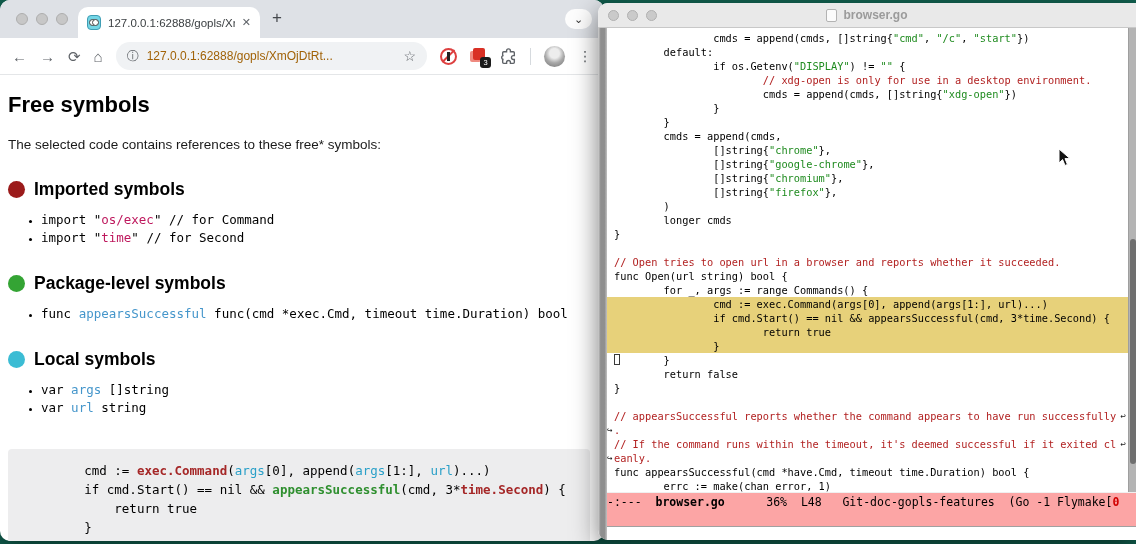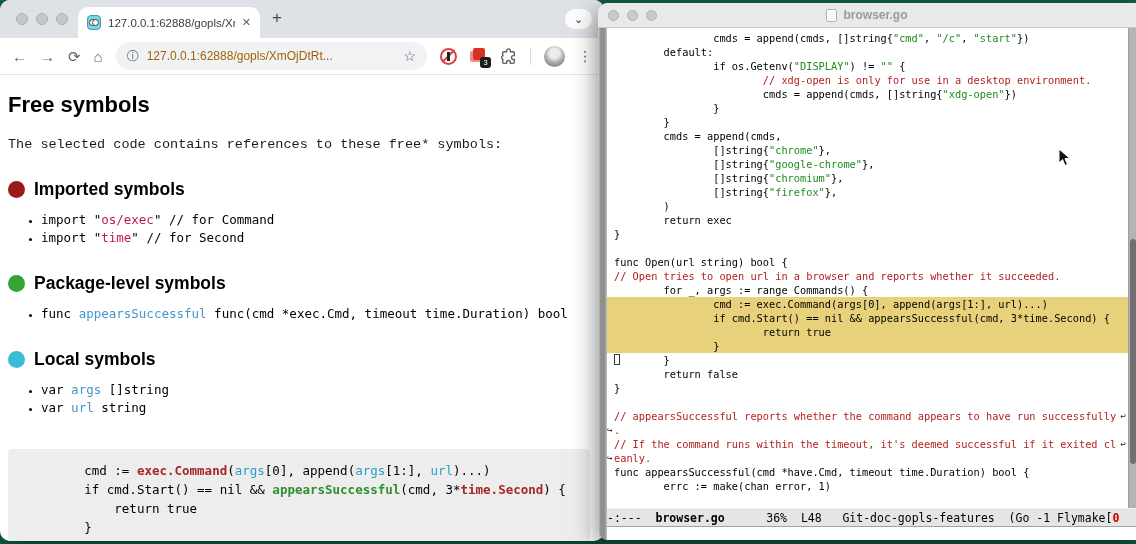--- a/index.html
+++ b/index.html
@@ -45,21 +45,21 @@
   .sess .badge { position:absolute; right:-4px; bottom:-4px; background:#1b1b1b; color:#fff; font-size:7.5px;
     width:11px; height:11px; border-radius:3px; display:flex; align-items:center; justify-content:center; }
   .puzzle { flex:none; }
   .sep { width:1px; height:17px; background:#d6dade; flex:none; }
   .avatar { width:21px; height:21px; border-radius:50%; flex:none;
     background:radial-gradient(circle at 50% 35%, #ededed 0 28%, #a9a9a9 55%, #6f6f6f 100%); }
   .kebab { font-size:14px; color:#5f6368; flex:none; letter-spacing:0; }
 
   .content { padding:0 8px; }
   .page-title { font-size:22px; font-weight:bold; color:#000; margin:17px 0 0 0; }
-  .intro { font-size:13.5px; color:#1b1b1b; margin:19px 0 0 0;font-family:Liberation Mono, monospace; }
+  .intro { font-size:13.5px; color:#1b1b1b; margin:19px 0 0 0; }
   .sec-head { display:flex; align-items:center; gap:9px; margin-top:27px; }
   .sec-dot { width:17px; height:17px; border-radius:50%; flex:none; }
   .sec-title { font-size:17.5px; font-weight:bold; color:#000; }
   .sec-list { margin:11px 0 0 0; padding-left:33px; font-family:"DejaVu Sans Mono", monospace;
     font-size:12.5px; color:#000; }
   .sec-list li { margin:1px 0; line-height:17px; }
   .sec-list li::marker { font-size:9px; }
   .s-p { color:#000; }
   .s-im { color:#be185d; }
   .s-lk { color:#4596cb; }
@@ -87,21 +87,21 @@
     line-height:14px; color:#000; position:relative; overflow:hidden; }
   .e-line { height:14px; white-space:pre; padding-left:7px; position:relative; }
   .e-line.hl { background:#e7d17a; }
   .ec { color:#b22222; }
   .es { color:#1f8b1f; }
   .cursor-box { position:absolute; left:7px; top:1px; width:6px; height:11px; border:1px solid #3a3a3a; }
   .wrap-r { position:absolute; right:10px; top:1px; font-size:9px; color:#222; line-height:12px; }
   .wrap-l { position:absolute; left:0; top:1px; font-size:9px; color:#222; line-height:12px; }
   .e-scroll { position:absolute; right:0; top:0; bottom:0; width:8px; background:#b4b4b4; border-left:1px solid #9e9e9e; }
   .e-thumb { position:absolute; left:1px; top:211px; width:6px; height:225px; background:#6f6f6f; border-radius:3px; }
-  .modeline { height:19px; background:#e5e5e5; border-top:1px solid #f0f0f0; box-shadow:inset 0 -1px 0 #a0a0a0;
+  .modeline { height:35px; background:#fca5a5; border-top:1px solid #f0f0f0; box-shadow:inset 0 -1px 0 #a0a0a0;
     font-family:"DejaVu Sans Mono", monospace; font-size:11.5px; line-height:18px; white-space:pre;
     overflow:hidden; flex:none; color:#000; }
   .ml-p { }
   .ml-b { font-weight:bold; }
   .ml-r { color:#d00000; font-weight:bold; }
   .echo { height:13px; background:#fff; flex:none; }
 
   .mouse-cursor { position:absolute; left:1058px; top:148px; z-index:60; }
 </style>
 </head>
@@ -198,25 +198,25 @@
           <div class="e-line"><span>                        </span><span class="ec">// xdg-open is only for use in a desktop environment.</span></div>
           <div class="e-line"><span>                        cmds = append(cmds, []string{</span><span class="es">"xdg-open"</span><span>})</span></div>
           <div class="e-line"><span>                }</span></div>
           <div class="e-line"><span>        }</span></div>
           <div class="e-line"><span>        cmds = append(cmds,</span></div>
           <div class="e-line"><span>                []string{</span><span class="es">"chrome"</span><span>},</span></div>
           <div class="e-line"><span>                []string{</span><span class="es">"google-chrome"</span><span>},</span></div>
           <div class="e-line"><span>                []string{</span><span class="es">"chromium"</span><span>},</span></div>
           <div class="e-line"><span>                []string{</span><span class="es">"firefox"</span><span>},</span></div>
           <div class="e-line"><span>        )</span></div>
-          <div class="e-line"><span>        return exec</span></div>
+          <div class="e-line"><span>        longer cmds</span></div>
           <div class="e-line"><span>}</span></div>
           <div class="e-line"></div>
+          <div class="e-line"><span class="ec">// Open tries to open url in a browser and reports whether it succeeded.</span></div>
           <div class="e-line"><span>func Open(url string) bool {</span></div>
-          <div class="e-line"><span class="ec">// Open tries to open url in a browser and reports whether it succeeded.</span></div>
           <div class="e-line"><span>        for _, args := range Commands() {</span></div>
           <div class="e-line hl"><span>                cmd := exec.Command(args[0], append(args[1:], url)...)</span></div>
           <div class="e-line hl"><span>                if cmd.Start() == nil &amp;&amp; appearsSuccessful(cmd, 3*time.Second) {</span></div>
           <div class="e-line hl"><span>                        return true</span></div>
           <div class="e-line hl"><span>                }</span></div>
           <div class="e-line"><span>        }</span><span class="cursor-box"></span></div>
           <div class="e-line"><span>        return false</span></div>
           <div class="e-line"><span>}</span></div>
           <div class="e-line"></div>
           <div class="e-line"><span class="ec">// appearsSuccessful reports whether the command appears to have run successfully</span><span class="wrap-r">↩</span></div>

